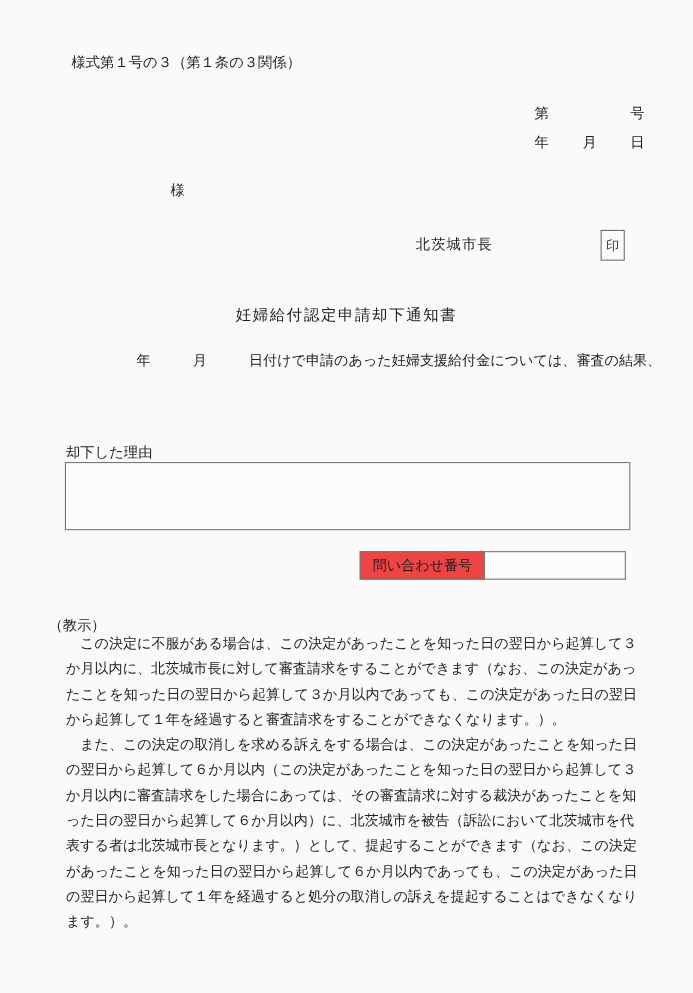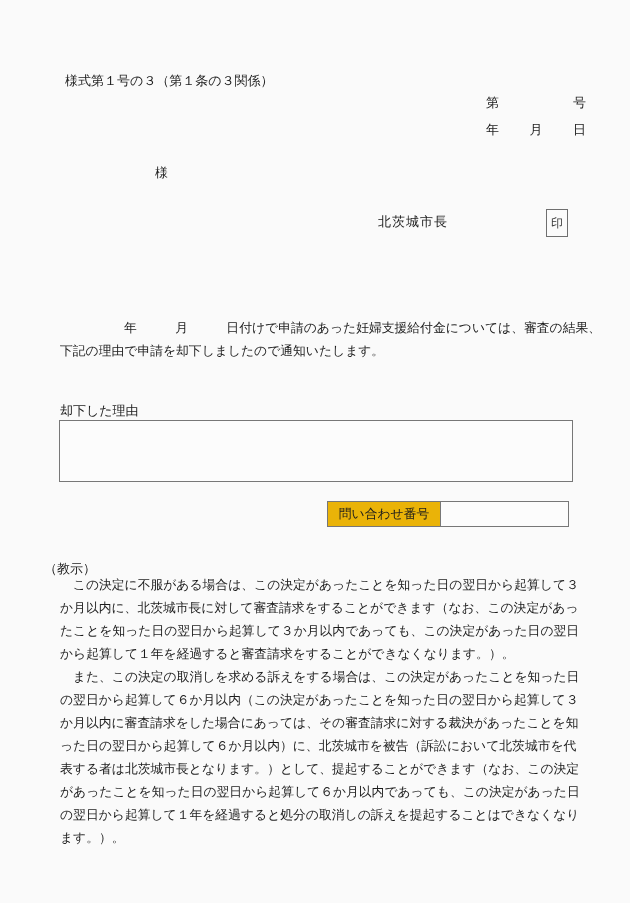--- a/index.html
+++ b/index.html
@@ -4,41 +4,41 @@
 <style>
   html,body{margin:0;padding:0;}
   body{background:#e8e8e8;font-family:"Liberation Serif","DejaVu Serif",serif;}
   .page{
     position:relative;width:630px;height:903px;background:#fafafa;
     color:#1c1c1c;overflow:hidden;margin:0 auto;
   }
   .abs{position:absolute;}
   .t13{font-size:13px;line-height:17px;}
   .body-text{font-size:12.8px;line-height:23px;white-space:pre;}
-  .form-number{left:65px;top:48px;margin-top:24px;}
+  .form-number{left:65px;top:48px;}
   .docno-line{left:486px;top:94px;width:100px;display:flex;justify-content:space-between;}
   .date-line{left:486px;top:121px;width:100px;display:flex;justify-content:space-between;}
   .addressee{left:155px;top:164px;}
   .sender-name{left:378px;top:213px;letter-spacing:1px;text-align:center;}
   .seal-box{
     left:546px;top:209px;width:20px;height:26px;
     border:1px solid #6f6f6f;display:flex;align-items:center;justify-content:center;
     font-size:12px;color:#3a3a3a;background:#fbfbfb;
   }
   .doc-title{left:0;top:278px;width:100%;text-align:center;font-size:14px;letter-spacing:1.5px;}
   .intro{left:60px;top:317px;width:560px;}
   .reason-label{left:60px;top:402px;}
   .reason-box{
     left:59px;top:420px;width:512px;height:60px;
     border:1px solid #777;background:#fcfcfc;
   }
   .inquiry-table{left:327px;top:501px;display:flex;height:26px;}
   .inquiry-label-cell{
     width:112px;border:1px solid #777;display:flex;align-items:center;justify-content:center;
-    font-size:12.8px;background:#eab308;
+    font-size:12.8px;background:#ef4444;
   }
   .inquiry-value-cell{
     width:127px;border:1px solid #777;border-left:none;background:#fcfcfc;
   }
   .kyoji-heading{left:44px;top:560px;}
   .kyoji-body{left:60px;top:574px;width:560px;}
   .line{white-space:pre;}
 </style>
 </head>
 <body>
@@ -59,22 +59,23 @@
   </div>
 
   <div class="abs t13 addressee">様</div>
 
   <div class="abs t13 sender-name">北茨城市長</div>
 
   <div class="abs seal-box">
     <span>印</span>
   </div>
 
+  <div class="abs doc-title">妊婦給付認定申請却下通知書</div>
 
-  <div class="abs body-text intro"><div class="line">　　　　　年　　　月　　　日付けで申請のあった妊婦支援給付金については、審査の結果、</div><div class="line">下記の理由で申請を却下しましたので通知いたします。</div></div>
+  <div class="abs body-text intro"><div class="line">　　　　　年　　　月　　　日付けで申請のあった妊婦支援給付金については、審査の結果、</div></div>
 
   <div class="abs t13 reason-label">却下した理由</div>
 
   <div class="abs reason-box">
     <span></span>
   </div>
 
   <div class="abs inquiry-table">
     <div class="inquiry-label-cell">問い合わせ番号</div>
     <div class="inquiry-value-cell">

